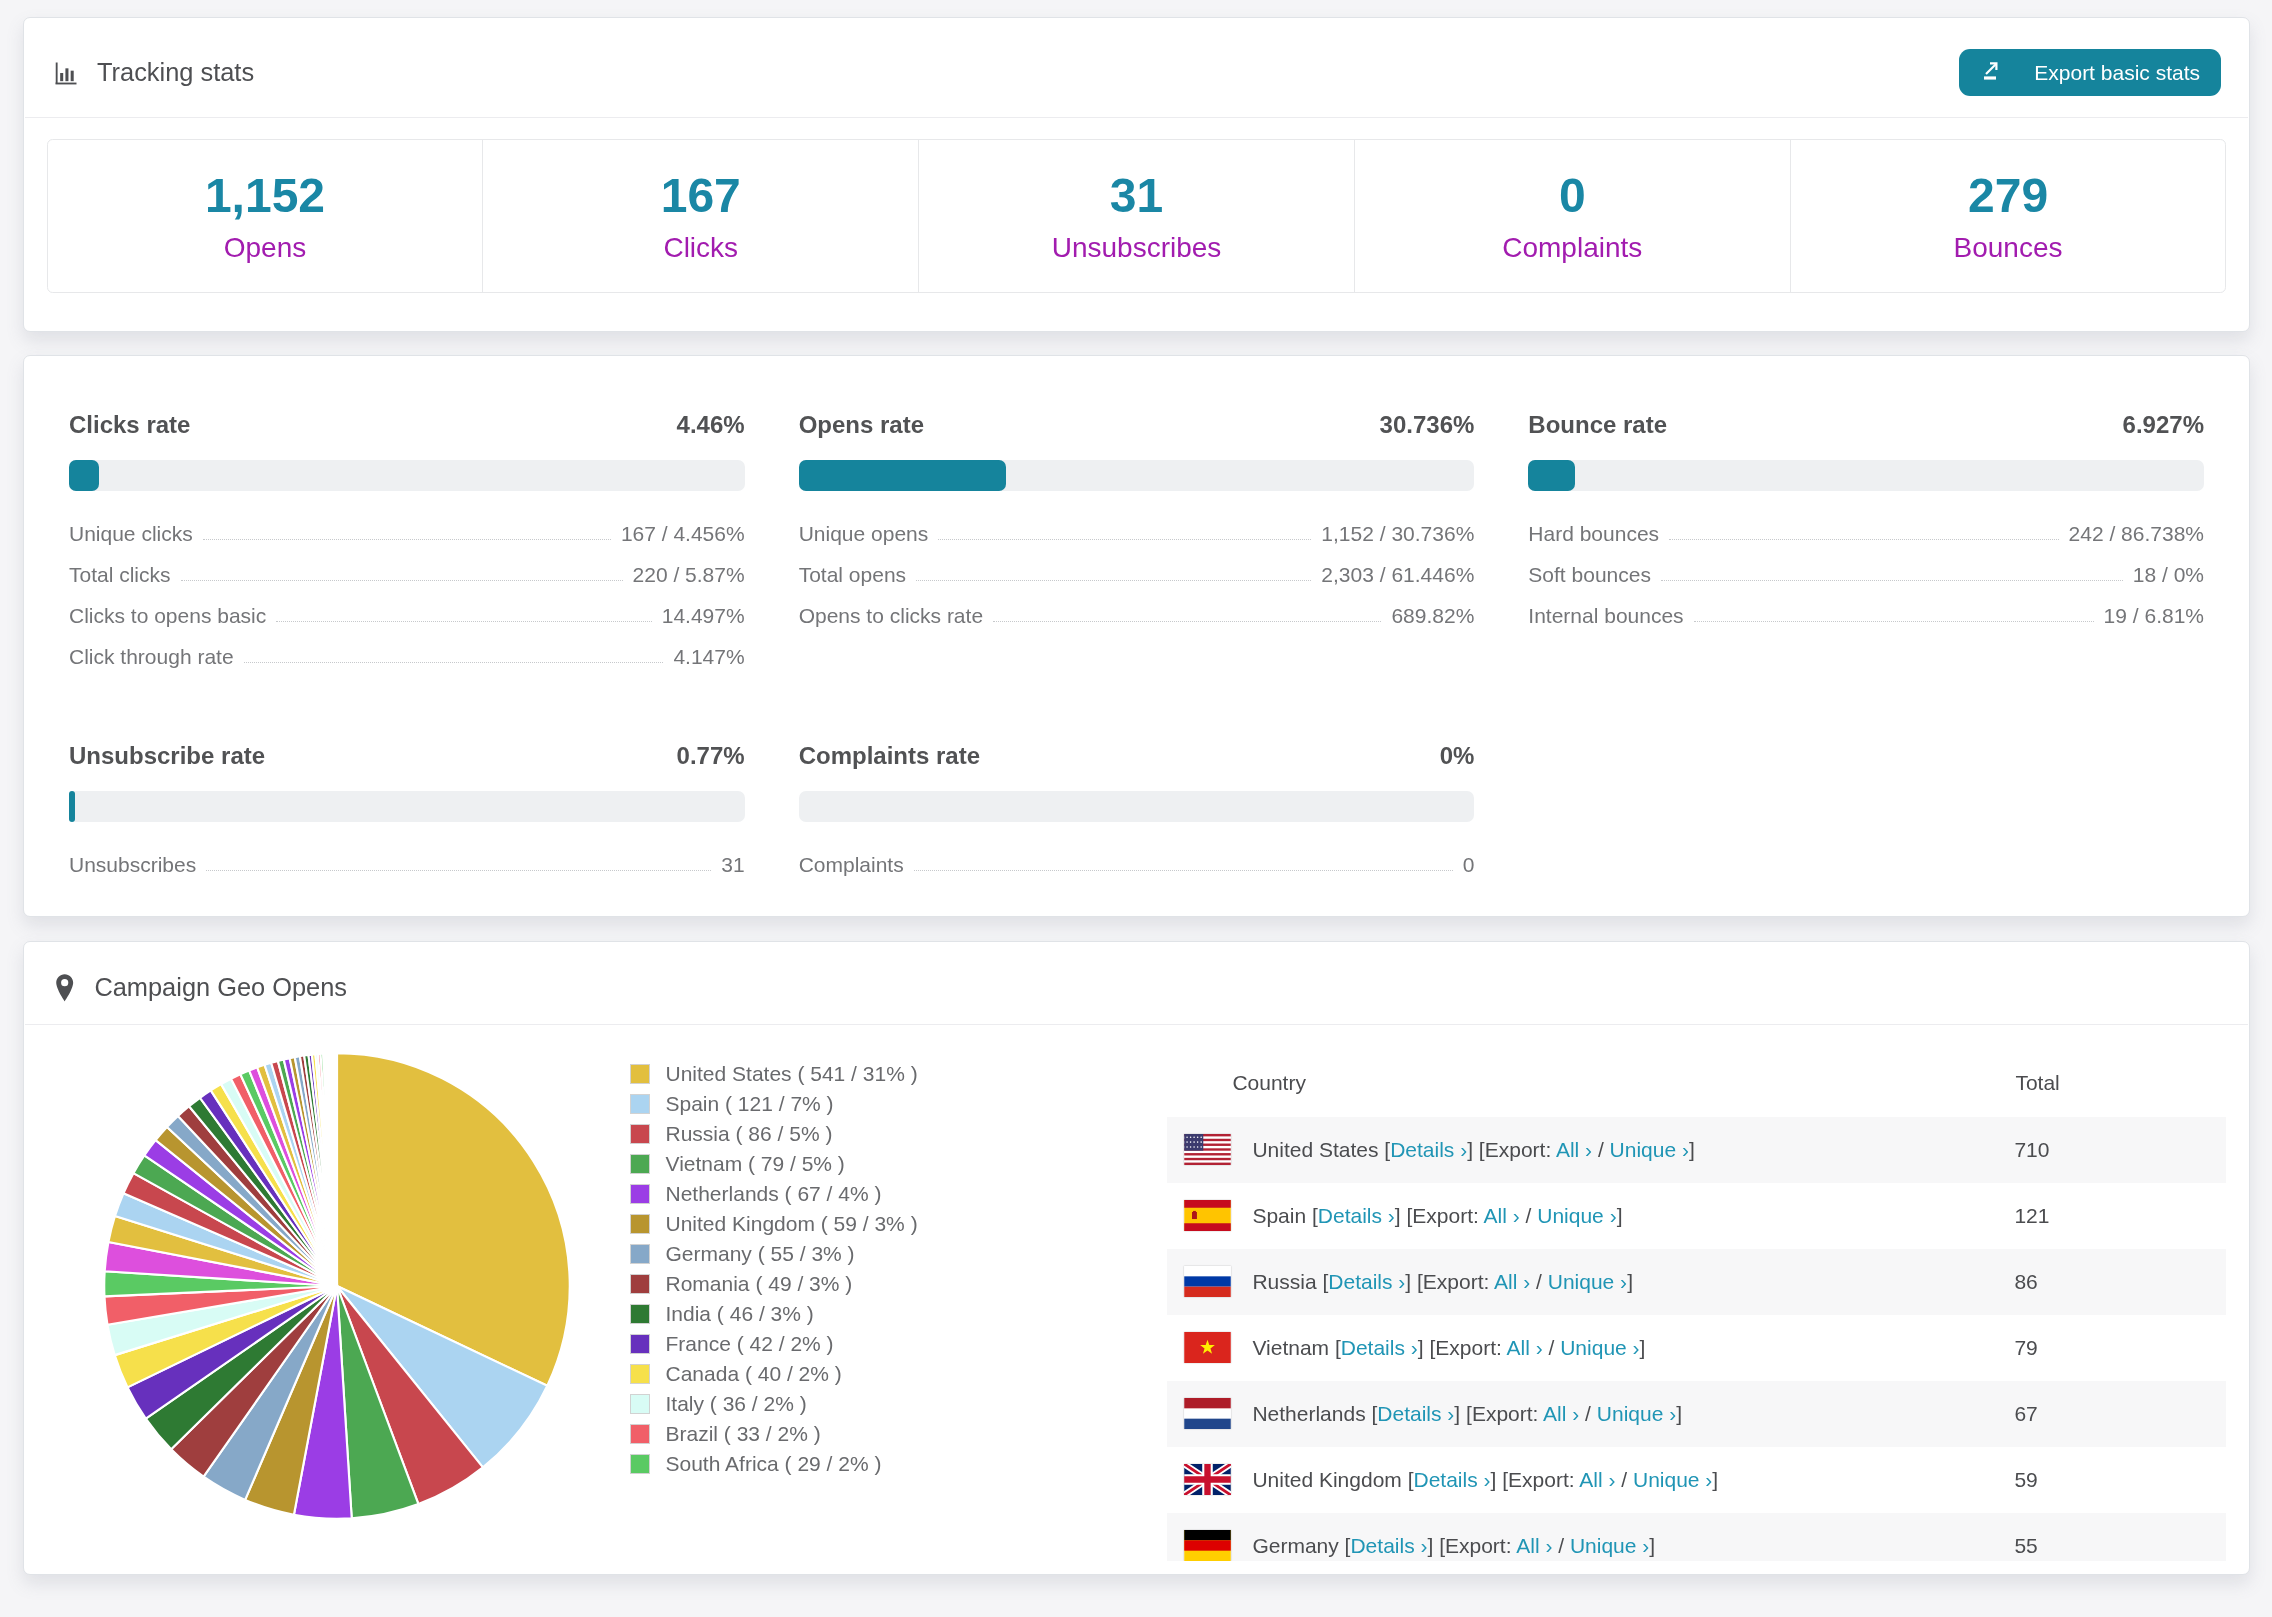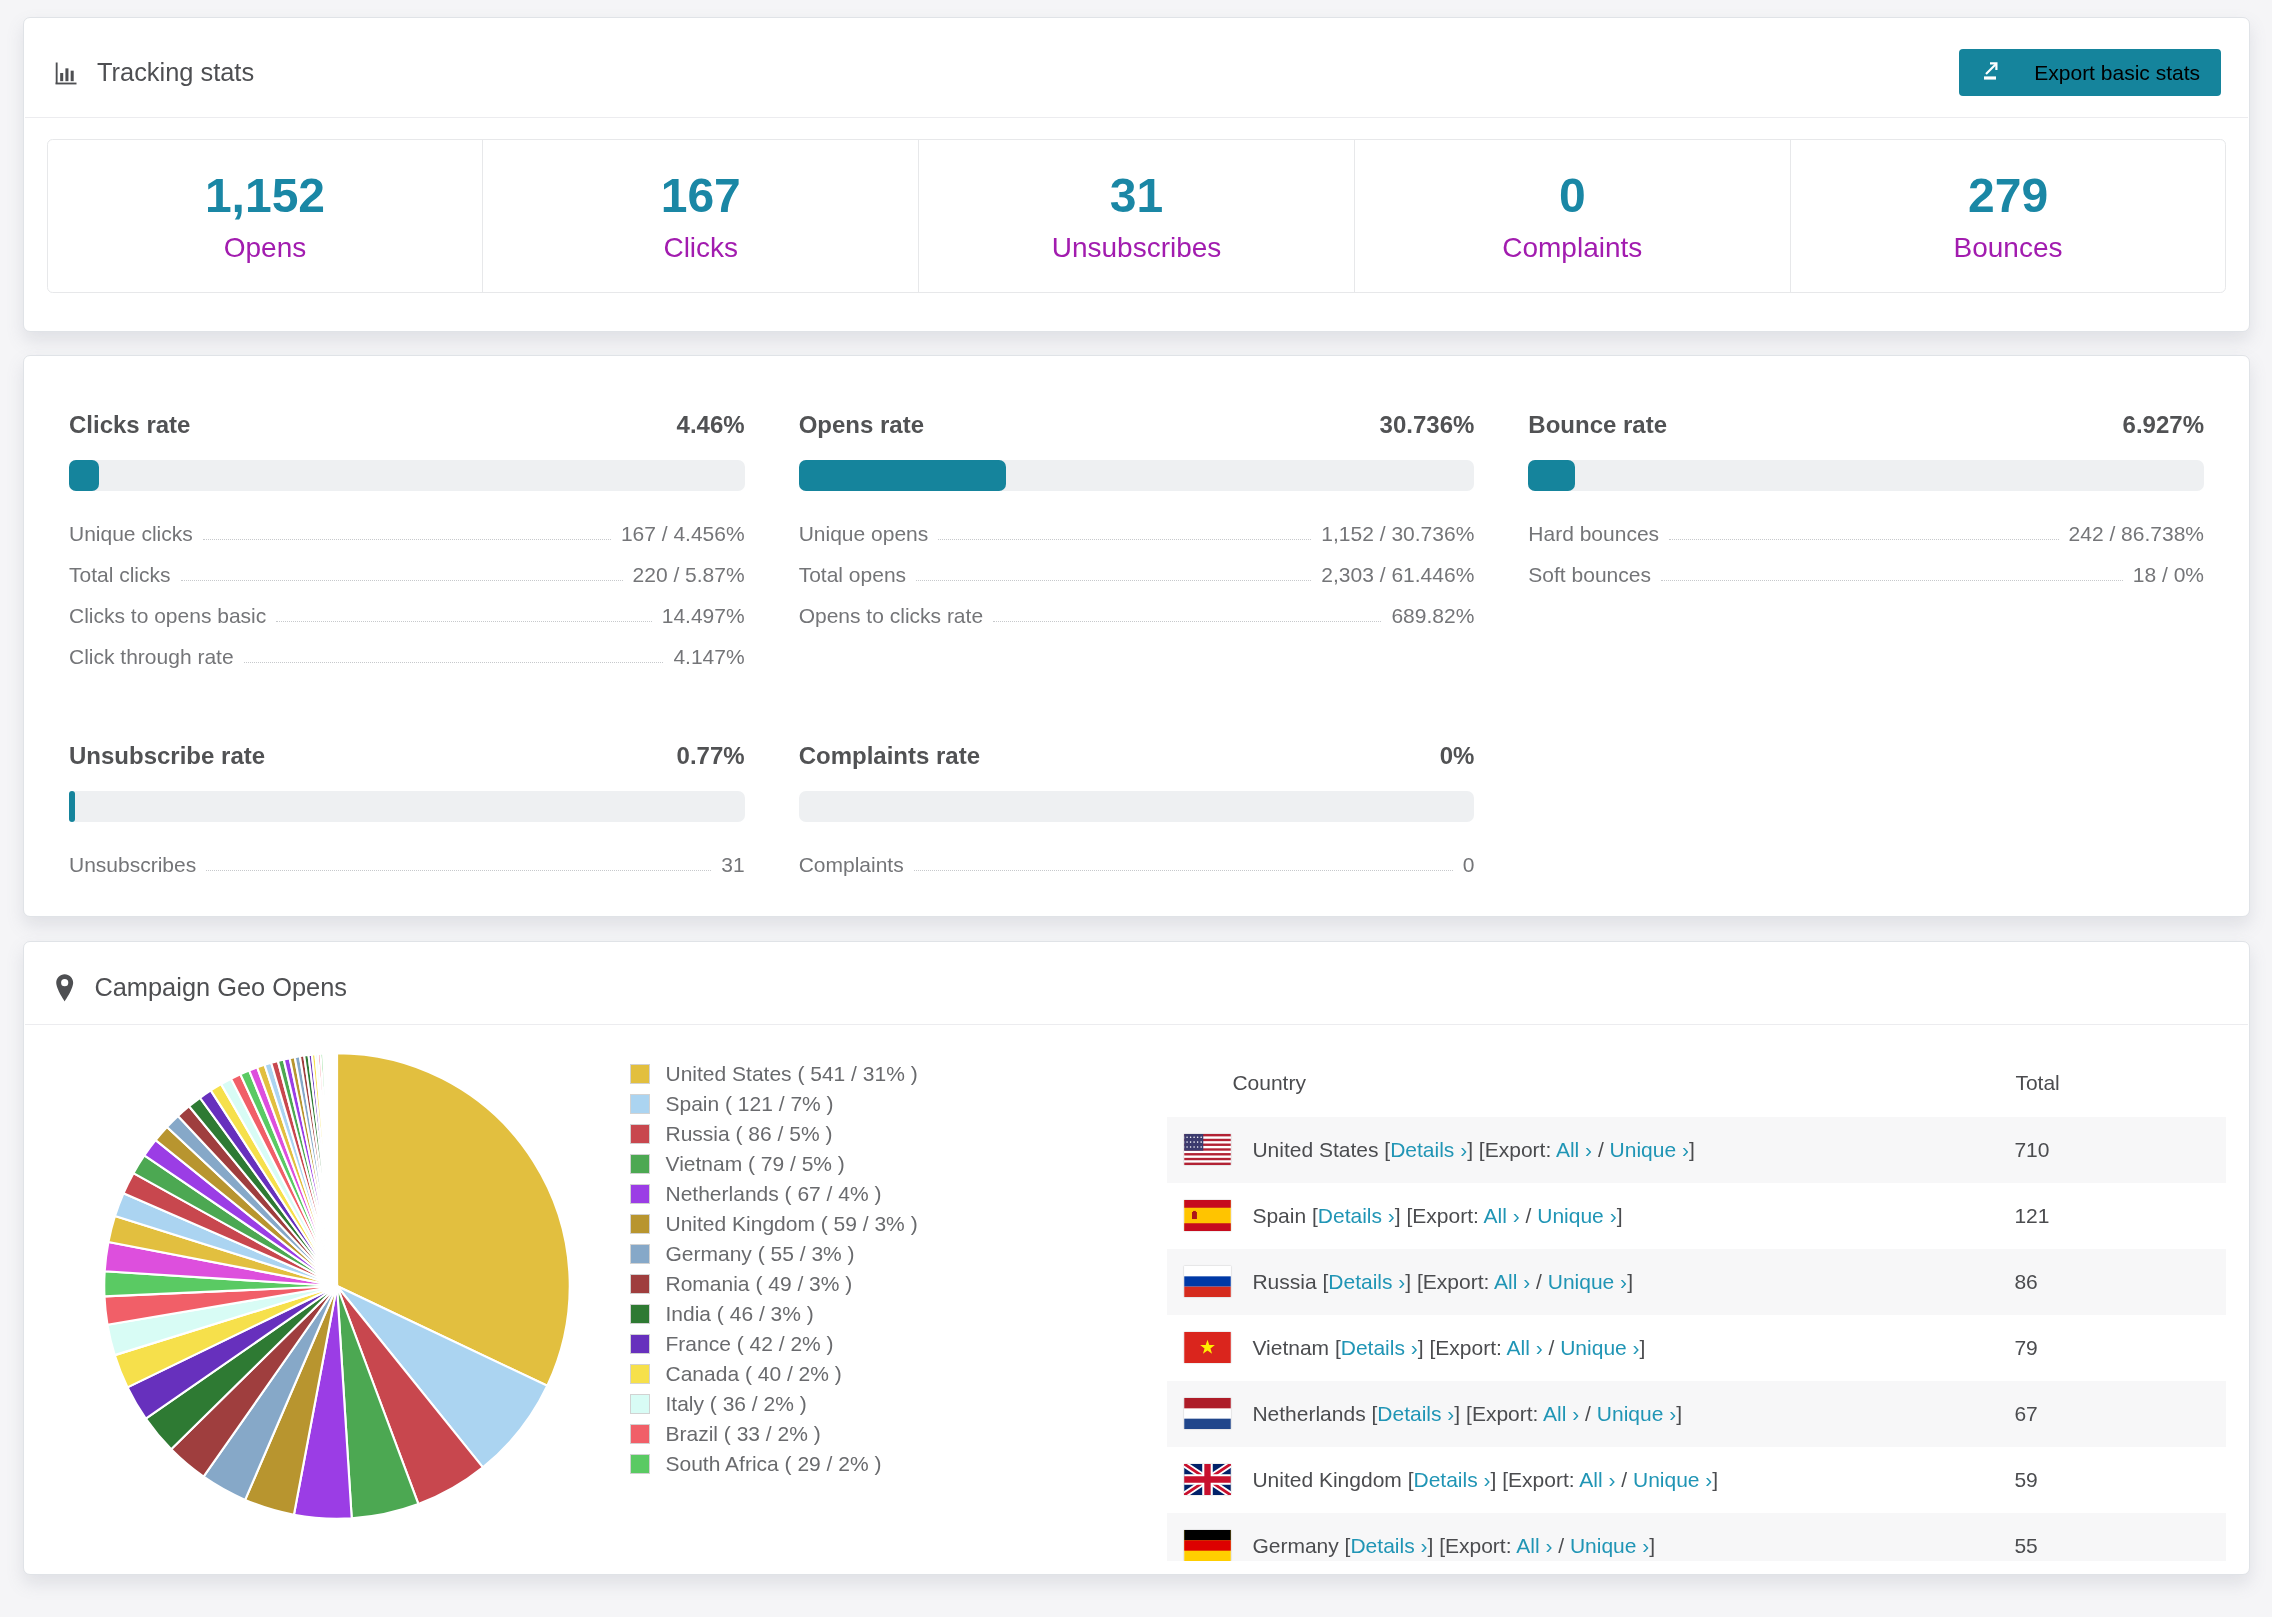--- a/index.html
+++ b/index.html
@@ -18,21 +18,21 @@
   .card-tracking { margin-top:17px; padding-bottom:38px; }
   .card-header {
     display:flex; justify-content:space-between; align-items:center;
     padding:31px 28px 21px 28px;
   }
   .card-title { display:flex; align-items:center; gap:17px; font-size:25.4px; color:#4e4f52; }
   .card-title svg { display:block; }
   .h-divider { border-bottom:0.7px solid #ececef; margin:0 1.4px; }
   .export-btn {
     display:flex; align-items:center; gap:30px;
-    background:#15849c; color:#000000; border:none; border-radius:4px;
+    background:#15849c; color:#ffffff; border:none; border-radius:11px;
     font-family:inherit; font-size:21px; padding:0 21px; height:47px; cursor:pointer;
   }
   
   .stats-band {
     margin:21px 22.6px 0 22.6px; height:154px;
     display:flex; border:0.7px solid #e7e8ea; border-radius:5.6px; background:#fff;
   }
   .stat-cell {
     flex:1; display:flex; flex-direction:column; justify-content:center; align-items:center;
     gap:8.5px; border-left:0.7px solid #e7e8ea;
@@ -199,20 +199,25 @@
     <div class="rate-rows">
           <div class="rate-row">
     <span class="rr-label">Hard bounces</span>
     <span class="rr-dots"></span>
     <span class="rr-value">242 / 86.738%</span>
   </div>
           <div class="rate-row">
     <span class="rr-label">Soft bounces</span>
     <span class="rr-dots"></span>
     <span class="rr-value">18 / 0%</span>
+  </div>
+          <div class="rate-row">
+    <span class="rr-label">Internal bounces</span>
+    <span class="rr-dots"></span>
+    <span class="rr-value">19 / 6.81%</span>
   </div>
         </div>
   </div>
       <div class="rate-block">
     <div class="rate-head">
       <span class="rate-title">Unsubscribe rate</span>
       <span class="rate-value">0.77%</span>
     </div>
     <div class="progress">
       <div class="progress-fill" style="width: 0.77%; min-width: 5.6px;"></div>

